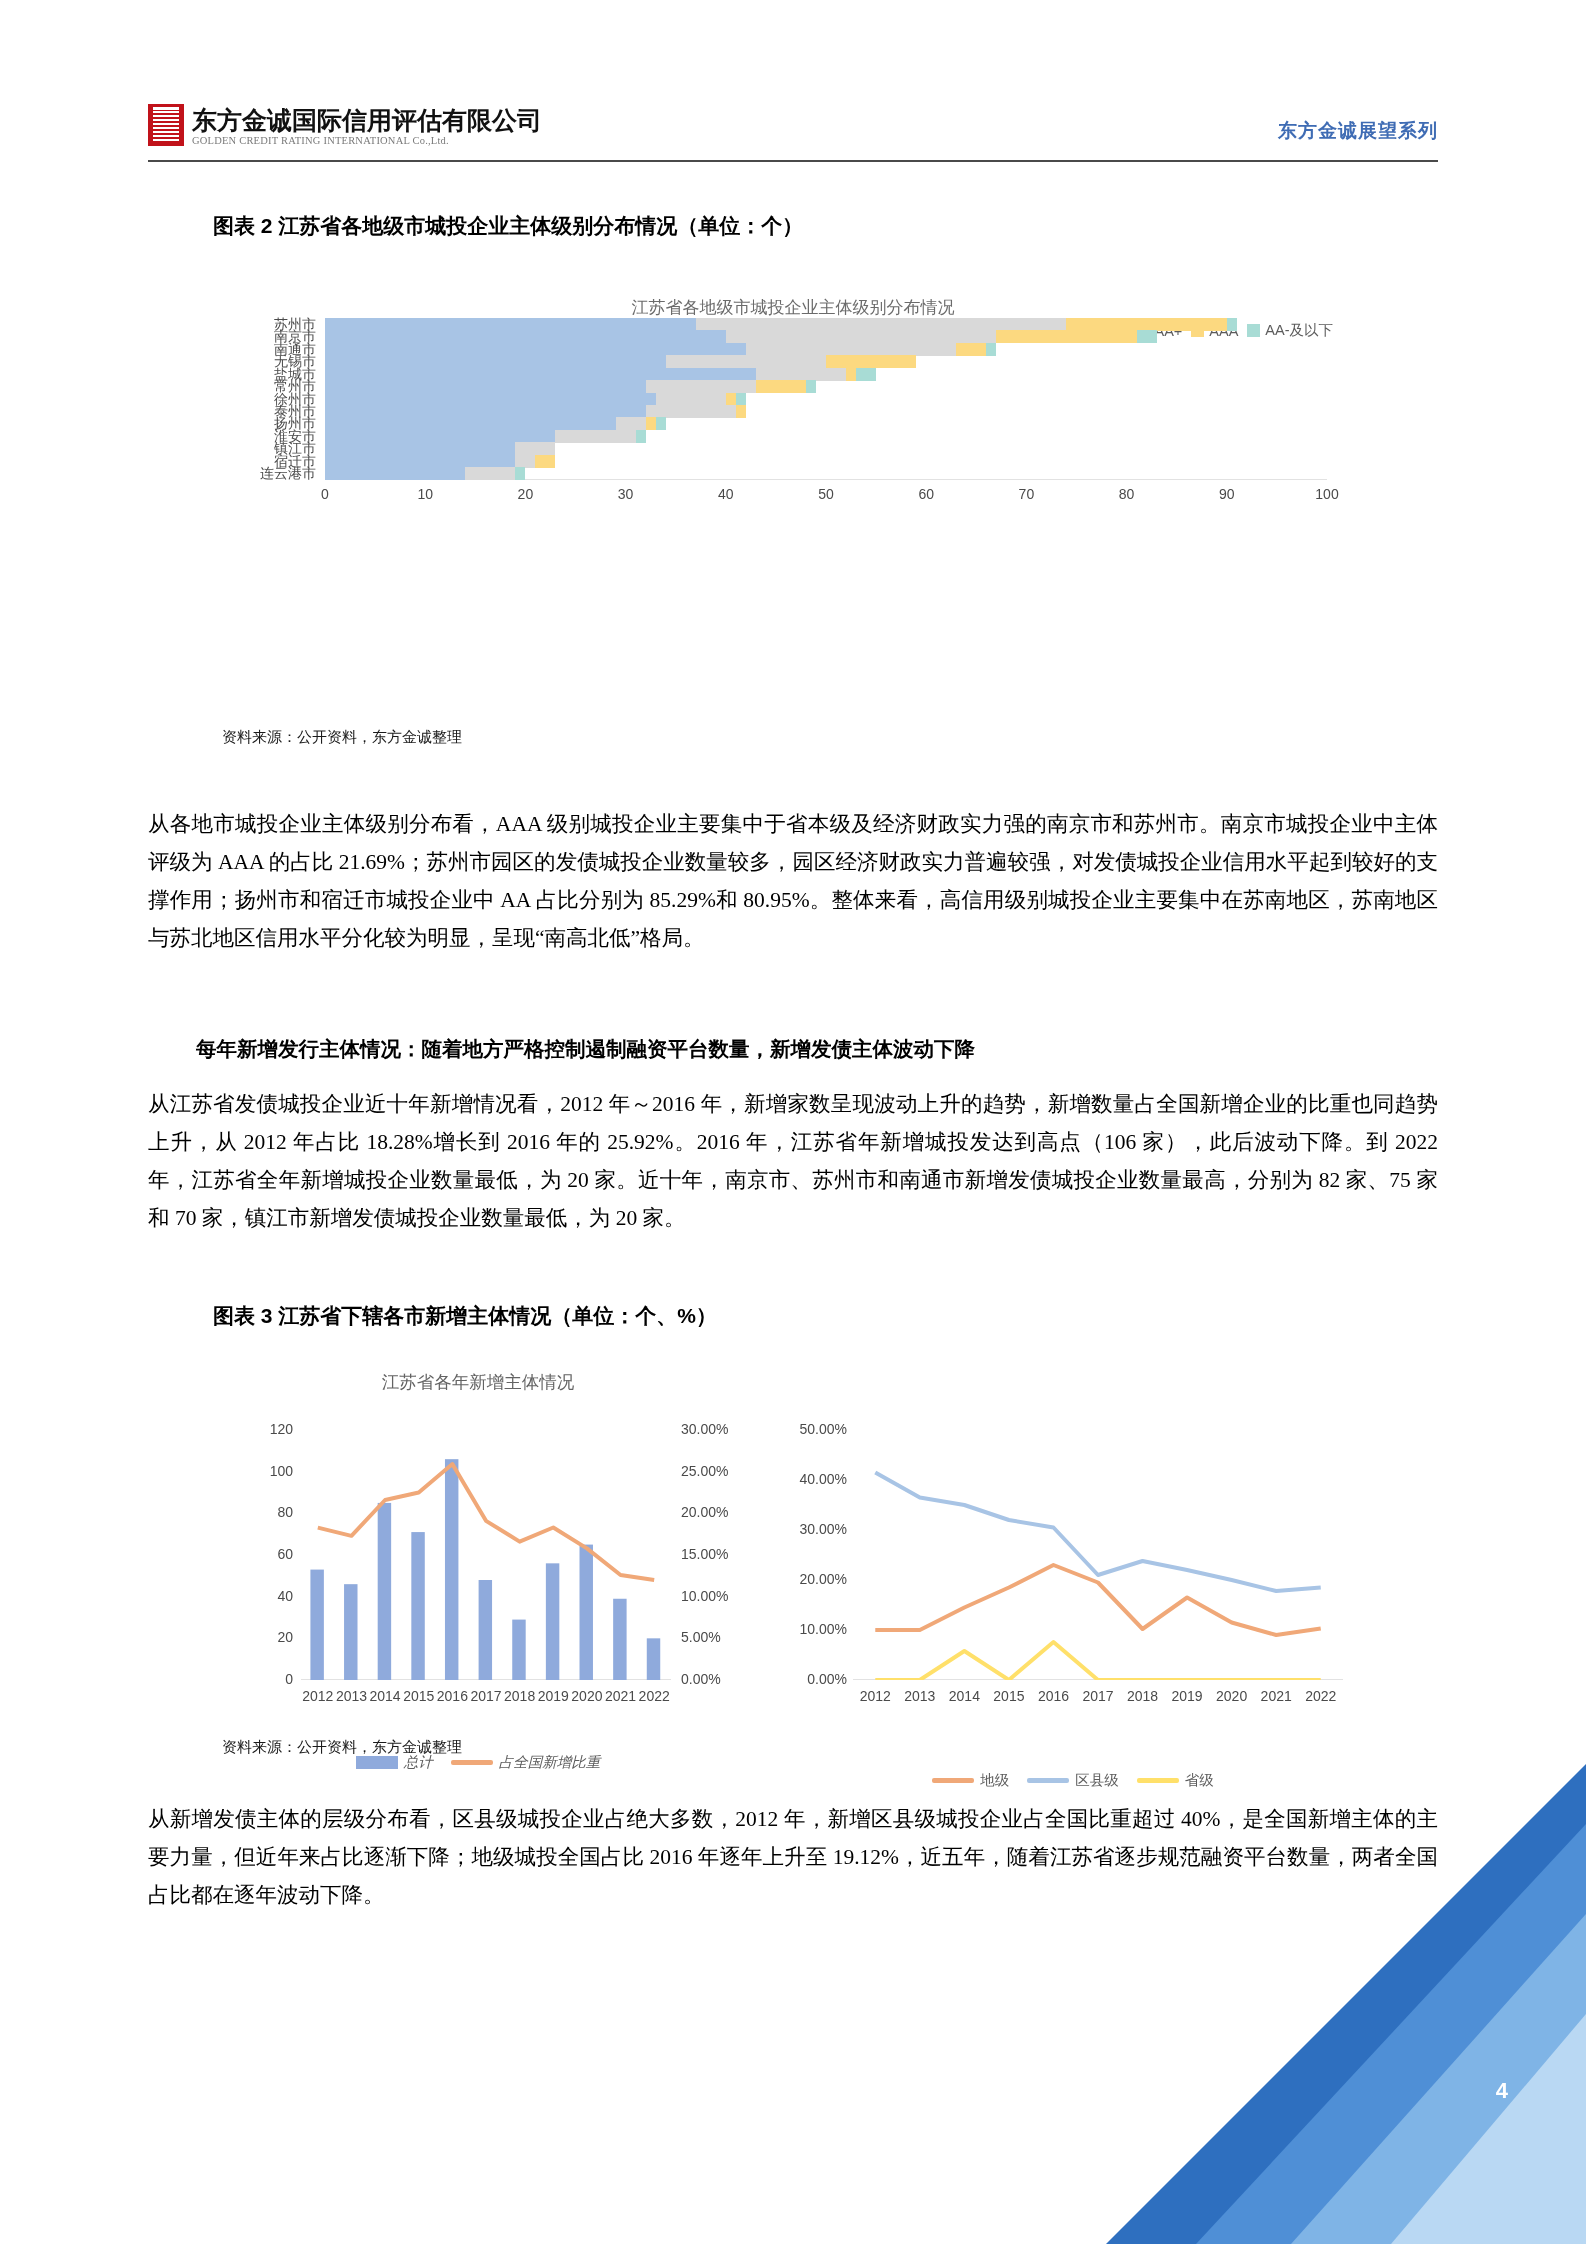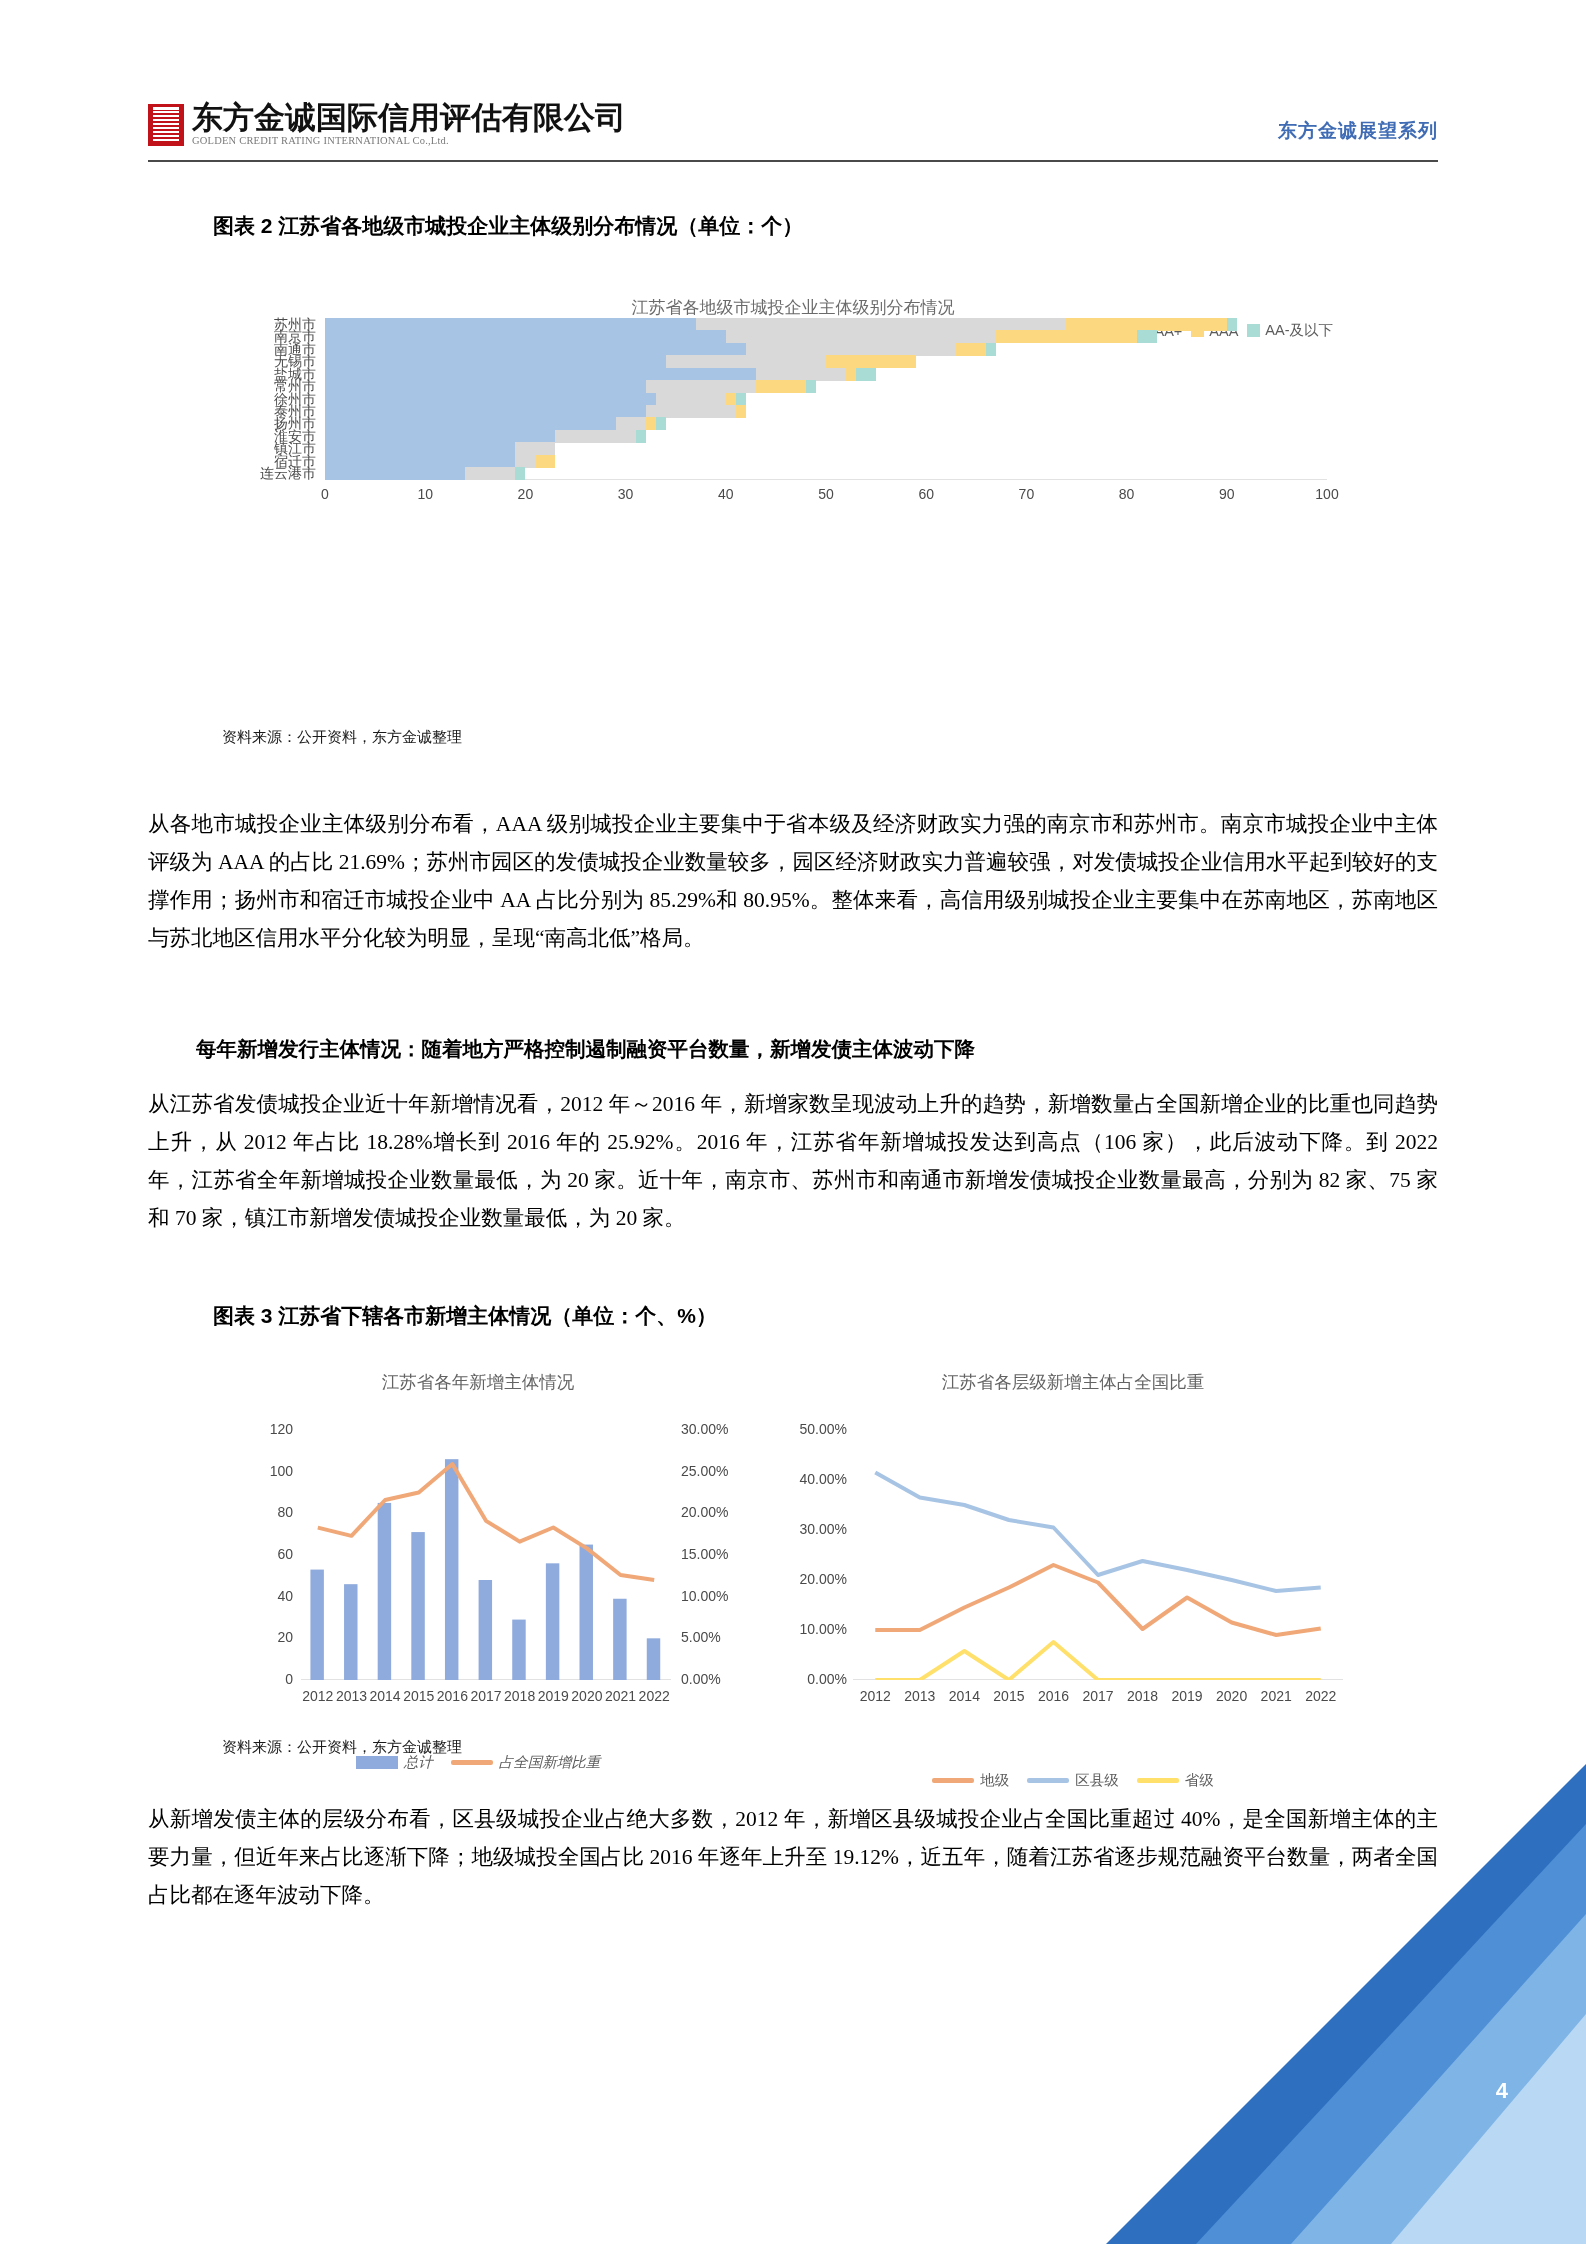--- a/index.html
+++ b/index.html
@@ -34,21 +34,21 @@
   }
   .logo-mark::after {
     content:"";
     position:absolute; left:5px; top:3px; right:5px; height:3px;
     background:#fff;
   }
   .logo-text { display:flex; flex-direction: column; line-height:1; }
   .logo-cn {
     font-family: "Liberation Serif", "DejaVu Serif", serif;
     font-weight: 700;
-    font-size: 31px;
+    font-size: 25px;
     letter-spacing: 0px;
     color:#111;
   }
   .logo-en {
     font-family: "Liberation Serif", "DejaVu Serif", serif;
     font-size: 10.5px;
     letter-spacing: 0.2px;
     color:#7a7a7a;
     margin-top: 3px;
   }
@@ -396,21 +396,20 @@
         <span>总计</span>
       </span>
       <span class="c3-lg">
         <i class="c3-lgline" style="background:#f0a878"></i>
         <span>占全国新增比重</span>
       </span>
     </div>
   </div>
 
   <div class="c3-half" style="left:530px; width:660px;">
-    <div class="c3-title">江苏省各层级新增主体占全国比重</div>
     <div id="c3r-plot" style="position:absolute; left:110px; top:60px; width:490px; height:250px;"><svg width="490" height="250" viewBox="0 0 490 250">
           <line x1="0" y1="250" x2="490" y2="250" stroke="#d9d9d9" stroke-width="1.5"></line>
           <polyline points="22.272727272727273,200 66.81818181818181,200 111.36363636363637,177.5 155.9090909090909,157.5 200.45454545454547,135 245.00000000000003,152.5 289.5454545454545,199 334.09090909090907,167.5 378.6363636363636,192.5 423.1818181818182,205 467.72727272727275,198.5" fill="none" stroke="#f0a878" stroke-width="4" stroke-linejoin="round"></polyline>
           <polyline points="22.272727272727273,42.5 66.81818181818181,67.5 111.36363636363637,75 155.9090909090909,90 200.45454545454547,97.5 245.00000000000003,145 289.5454545454545,131 334.09090909090907,140 378.6363636363636,150 423.1818181818182,161 467.72727272727275,157.5" fill="none" stroke="#a8c4e5" stroke-width="4" stroke-linejoin="round"></polyline>
           <polyline points="22.272727272727273,250 66.81818181818181,250 111.36363636363637,221 155.9090909090909,250 200.45454545454547,212 245.00000000000003,250 289.5454545454545,250 334.09090909090907,250 378.6363636363636,250 423.1818181818182,250 467.72727272727275,250" fill="none" stroke="#ffe06a" stroke-width="4" stroke-linejoin="round"></polyline>
         </svg></div>
     <div id="c3r-ylabels">
         <div class="ax-lbl" style="left: 32px; width: 72px; text-align: right; top: 301px;">0.00%</div>
         <div class="ax-lbl" style="left: 32px; width: 72px; text-align: right; top: 251px;">10.00%</div>
         <div class="ax-lbl" style="left: 32px; width: 72px; text-align: right; top: 201px;">20.00%</div>

